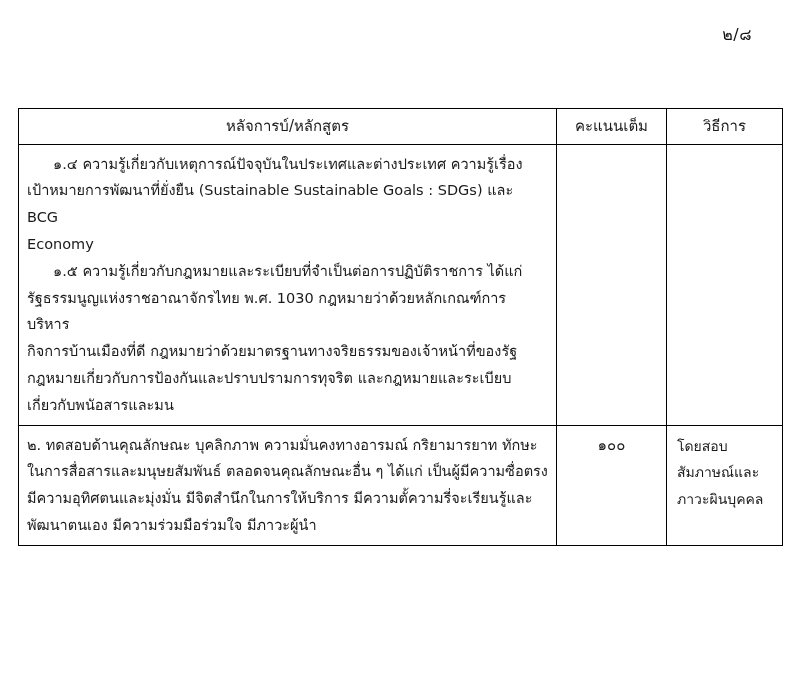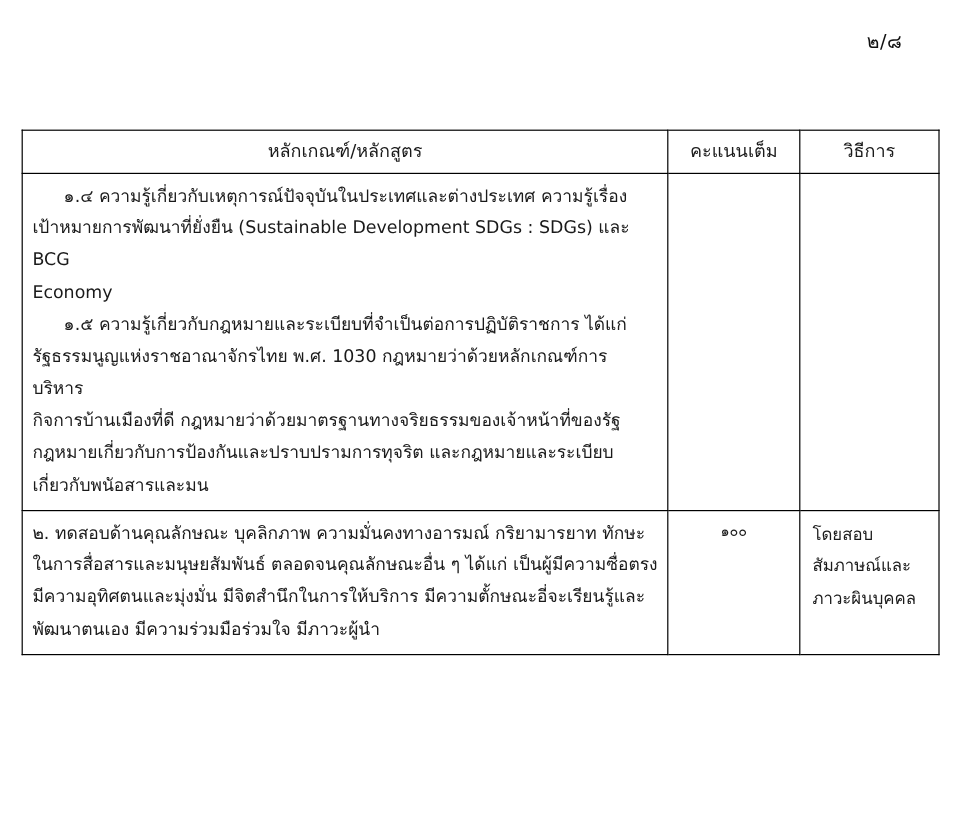--- a/index.html
+++ b/index.html
@@ -60,21 +60,21 @@
   }
   .body-cell p {
     margin: 0;
     text-indent: 26px;
   }
   .body-cell p.cont {
     text-indent: 0;
   }
   .score-cell {
     text-align: center;
-    font-size: 12px;
+    font-size: 15px;
     line-height: 1.85;
     padding-top: 6px;
   }
   .method-cell {
     font-size: 14px;
     line-height: 1.85;
     padding-top: 6px;
     text-align: left;
   }
   .method-cell div { margin: 2px; }
@@ -102,45 +102,45 @@
   <div class="page-number">๒/๘</div>
 
   <table class="doc-table">
     <colgroup>
       <col class="col-criteria">
       <col class="col-score">
       <col class="col-method">
     </colgroup>
     <thead>
       <tr>
-        <th class="head-cell">หลักเกณฑ์/หลักสูตร</th>
+        <th class="head-cell">หลัจการบ์/หลักสูตร</th>
         <th class="head-cell">คะแนนเต็ม</th>
         <th class="head-cell">วิธีการ</th>
       </tr>
     </thead>
     <tbody>
       <tr>
         <td class="body-cell">
           <p>๑.๔ ความรู้เกี่ยวกับเหตุการณ์ปัจจุบันในประเทศและต่างประเทศ ความรู้เรื่อง</p>
-          <p class="cont">เป้าหมายการพัฒนาที่ยั่งยืน (Sustainable Development SDGs : SDGs) และ BCG</p>
+          <p class="cont">เป้าหมายการพัฒนาที่ยั่งยืน (Sustainable Sustainable Goals : SDGs) และ BCG</p>
           <p class="cont">Economy</p>
           <p>๑.๕ ความรู้เกี่ยวกับกฎหมายและระเบียบที่จำเป็นต่อการปฏิบัติราชการ ได้แก่</p>
           <p class="cont">รัฐธรรมนูญแห่งราชอาณาจักรไทย พ.ศ. 1030 กฎหมายว่าด้วยหลักเกณฑ์การบริหาร</p>
           <p class="cont">กิจการบ้านเมืองที่ดี กฎหมายว่าด้วยมาตรฐานทางจริยธรรมของเจ้าหน้าที่ของรัฐ</p>
           <p class="cont">กฎหมายเกี่ยวกับการป้องกันและปราบปรามการทุจริต และกฎหมายและระเบียบ</p>
           <p class="cont">เกี่ยวกับพนัอสารและมน</p>
         </td>
         <td class="score-cell"></td>
         <td class="method-cell"></td>
       </tr>
       <tr>
         <td class="body-cell">
           <p class="cont">๒. ทดสอบด้านคุณลักษณะ บุคลิกภาพ ความมั่นคงทางอารมณ์ กริยามารยาท ทักษะ</p>
           <p class="cont">ในการสื่อสารและมนุษยสัมพันธ์ ตลอดจนคุณลักษณะอื่น ๆ ได้แก่ เป็นผู้มีความซื่อตรง</p>
-          <p class="cont">มีความอุทิศตนและมุ่งมั่น มีจิตสำนึกในการให้บริการ มีความตั้กษณะอี่จะเรียนรู้และ</p>
+          <p class="cont">มีความอุทิศตนและมุ่งมั่น มีจิตสำนึกในการให้บริการ มีความตั้ความรี่จะเรียนรู้และ</p>
           <p class="cont">พัฒนาตนเอง มีความร่วมมือร่วมใจ มีภาวะผู้นำ</p>
         </td>
         <td class="score-cell">๑๐๐</td>
         <td class="method-cell">
           <div>โดยสอบสัมภาษณ์และ</div>
           <div>ภาวะผินบุคคล</div>
         </td>
       </tr>
     </tbody>
   </table>

